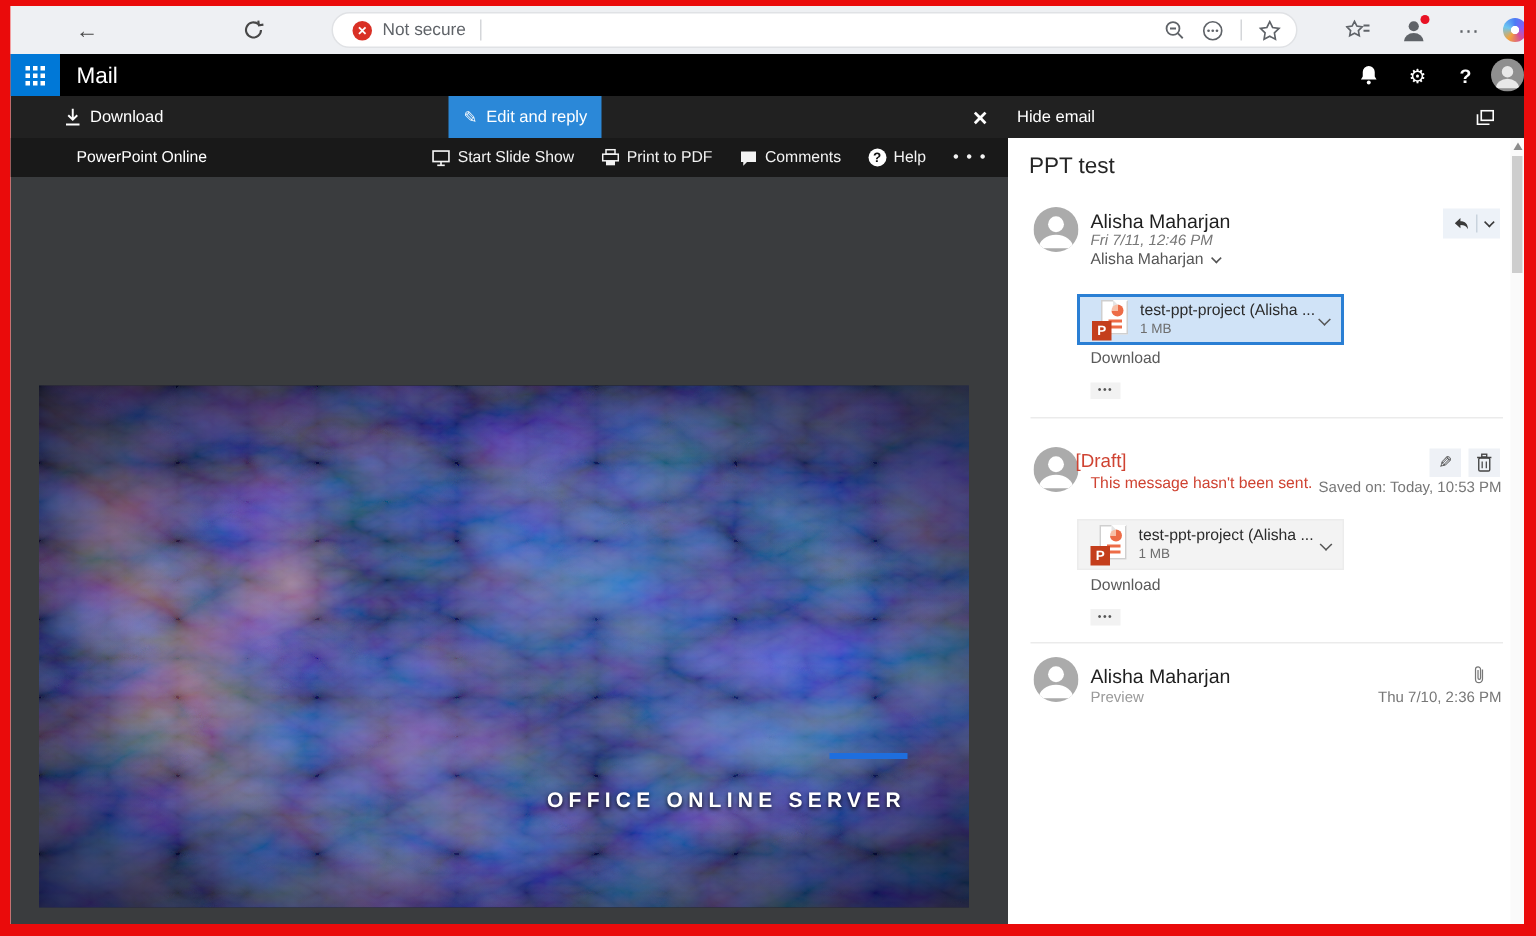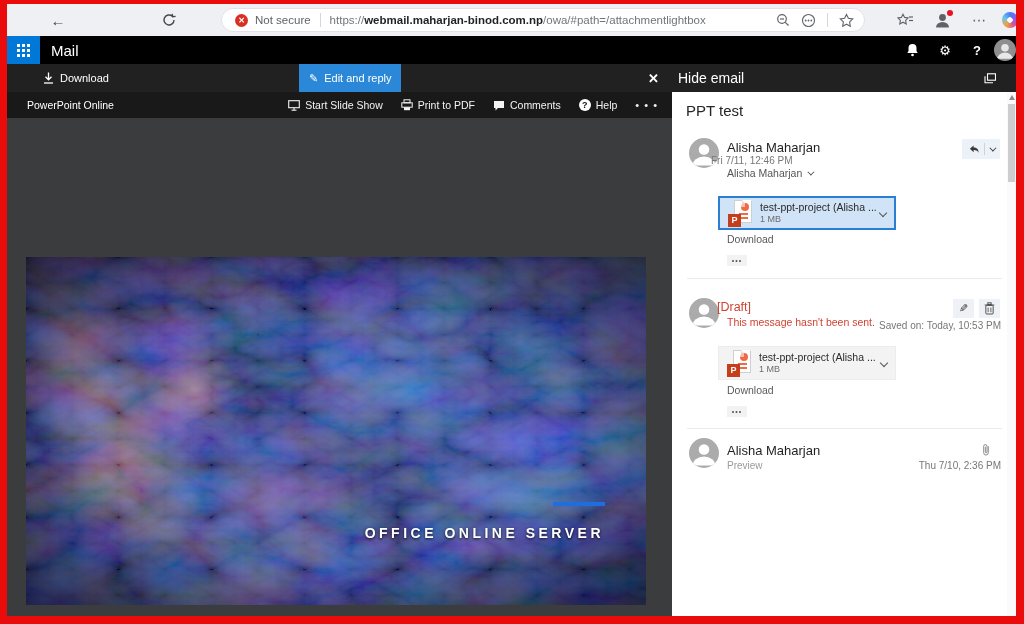--- a/index.html
+++ b/index.html
@@ -32,27 +32,27 @@
   .waffle-grid { display:grid; grid-template-columns:repeat(3,3px); grid-template-rows:repeat(3,3px); gap:2px; }
   .waffle-grid span { background:#fff; }
   .mail-title { color:#fff; font-size:15px; margin-left:11px; }
   .mh-ico { position:absolute; top:0; height:28px; width:26px; display:flex; align-items:center; justify-content:center; color:#fff; }
 
   
   .action-bar { height:28px; background:#212121; position:relative; flex:none; }
   .ab-item { position:absolute; top:0; height:28px; display:flex; align-items:center; gap:6px; color:#fff; font-size:11px; cursor:default; }
   .edit-reply { background:#2b88d8; padding:0 10px; }
   .close-x { font-size:13px; font-weight:bold; }
-  .hide-email { font-size:14px;text-align:center; }
+  .hide-email { font-size:11px;text-align:center; }
 
   
   .content { flex:1; display:flex; min-height:0; }
   .viewer { width:665px; flex:none; display:flex; flex-direction:column; background:#3a3c3e; }
   .viewer-topbar { height:26px; background:#191919; display:flex; align-items:center; padding:0 14px 0 20px; color:#fff; flex:none; }
-  .vt-label { font-size:10.5px; }
+  .vt-label { font-size:10.5px;margin-left:24px; }
   .vt-right { margin-left:auto; display:flex; align-items:center; gap:18px; }
   .vt-item { display:flex; align-items:center; gap:5px; font-size:10.5px; color:#f3f3f3; }
   .help-circ { width:12px; height:12px; border-radius:50%; background:#fff; color:#111; font-size:9px; font-weight:bold;
                display:flex; align-items:center; justify-content:center; }
   .vt-more { font-size:11px; letter-spacing:1px; }
 
   .canvas { flex:1; position:relative; }
   .slide { position:absolute; left:19px; top:139px; width:620px; height:348px; overflow:hidden;
            background:
              radial-gradient(90px 120px at 8% 28%, rgba(120,55,25,.75), transparent 70%),
@@ -126,21 +126,20 @@
     <div class="nav-ico" style="left:152px;">
       <svg width="14" height="14" viewBox="0 0 14 14">
           <path d="M12 7a5 5 0 1 1-1.7-3.8" fill="none" stroke="#474747" stroke-width="1.4"></path>
           <path d="M10.2 0.8 l0.4 3 3-0.4" fill="none" stroke="#474747" stroke-width="1.4"></path>
         </svg>
     </div>
     <div class="addr-pill">
       <div class="sec-badge">✕</div>
       <span class="sec-label">Not secure</span>
       <div class="pill-div"></div>
-      <span class="url"><span>https://</span><b>webmail.maharjan-binod.com.np</b><span>/owa/#path=/attachmentlightbox</span></span>
       <div class="pill-right">
         <svg width="14" height="14" viewBox="0 0 14 14">
             <circle cx="6" cy="6" r="4.3" fill="none" stroke="#5f6368" stroke-width="1.2"></circle>
             <line x1="9.3" y1="9.3" x2="12.5" y2="12.5" stroke="#5f6368" stroke-width="1.2"></line>
             <line x1="4" y1="6" x2="8" y2="6" stroke="#5f6368" stroke-width="1.2"></line>
           </svg>
         <svg width="15" height="15" viewBox="0 0 15 15">
             <circle cx="7.5" cy="7.5" r="6" fill="none" stroke="#5f6368" stroke-width="1.1"></circle>
             <circle cx="4.7" cy="7.5" r="0.9" fill="#5f6368"></circle>
             <circle cx="7.5" cy="7.5" r="0.9" fill="#5f6368"></circle>
@@ -297,21 +296,21 @@
               </clipPath>
             </defs>
             <circle cx="15" cy="15" r="15" fill="#ababab"></circle>
             <g clip-path="url(#av1)">
               <circle cx="15" cy="11.5" r="5.3" fill="#fff"></circle>
               <path d="M3.5 27.5 a11.5 9 0 0 1 23 0 z" fill="#fff"></path>
             </g>
           </svg>
       </div>
       <div class="m-name" style="left:55px; top:48px;">Alisha Maharjan</div>
-      <div class="m-sub" style="left:39px; top:63px;">Fri 7/11, 12:46 PM</div>
+      <div class="m-sub" style="left:55px; top:63px;font-style:italic;">Fri 7/11, 12:46 PM</div>
       <div class="m-rcpt" style="left:55px; top:75px;">
         <span>Alisha Maharjan</span>
         <span class="chev"></span>
       </div>
       <div class="reply-group">
         <svg width="12" height="11" viewBox="0 0 16 14">
             <path d="M7.5 1.5 L2.5 6 L7.5 10.5 V7.6 C11 7.6 13.2 8.8 14.2 11.5 C14.2 6.6 11.5 4.4 7.5 4.4 Z" fill="#3a3a3a"></path>
           </svg>
         <span class="rg-div"></span>
         <span class="chev" style="border-color:#3a3a3a;"></span>

